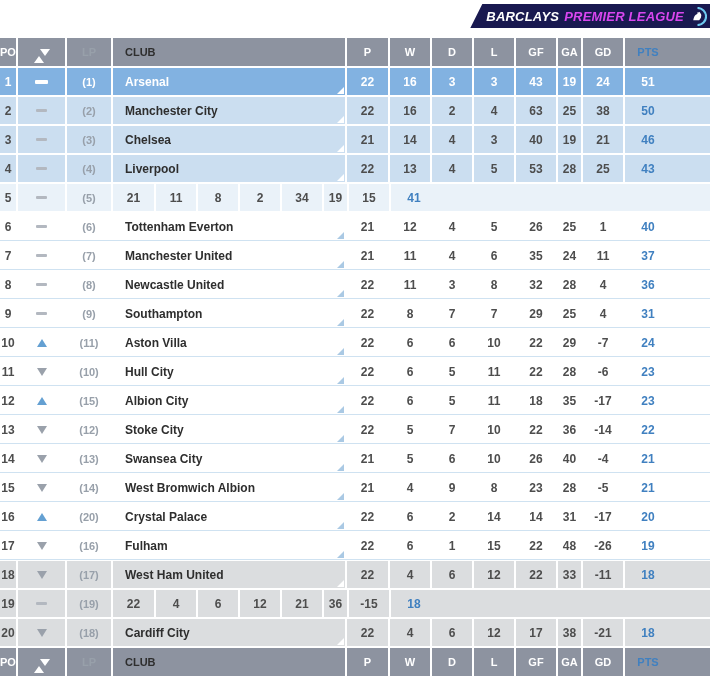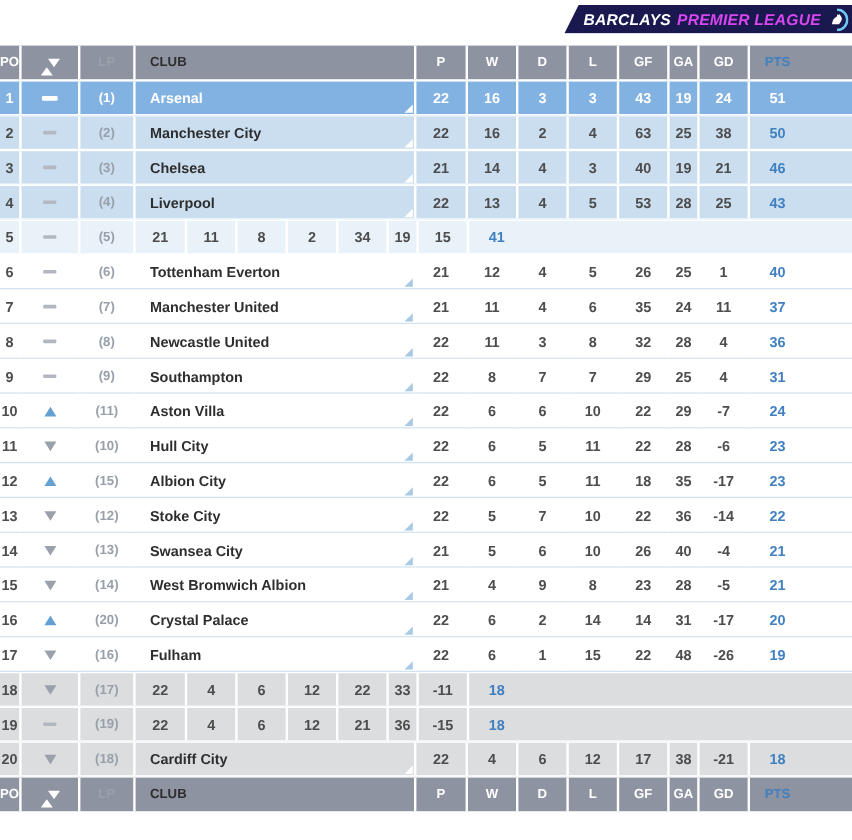--- a/index.html
+++ b/index.html
@@ -376,20 +376,21 @@
           <div class="cell c-ga"><span>48</span></div>
           <div class="cell c-gd"><span>-26</span></div>
           <div class="cell c-pts"><span>19</span></div>
         </div>
         <div class="row z-releg">
           <div class="cell c-pos"><span>18</span></div>
           <div class="cell c-movement">
             <div class="mov-down"></div>
           </div>
           <div class="cell c-lp"><span>(17)</span></div>
+          <div class="cell c-club"><span>West Ham United</span><div class="corner"></div></div>
           <div class="cell c-p"><span>22</span></div>
           <div class="cell c-w"><span>4</span></div>
           <div class="cell c-d"><span>6</span></div>
           <div class="cell c-l"><span>12</span></div>
           <div class="cell c-gf"><span>22</span></div>
           <div class="cell c-ga"><span>33</span></div>
           <div class="cell c-gd"><span>-11</span></div>
           <div class="cell c-pts"><span>18</span></div>
         </div>
         <div class="row z-releg">

